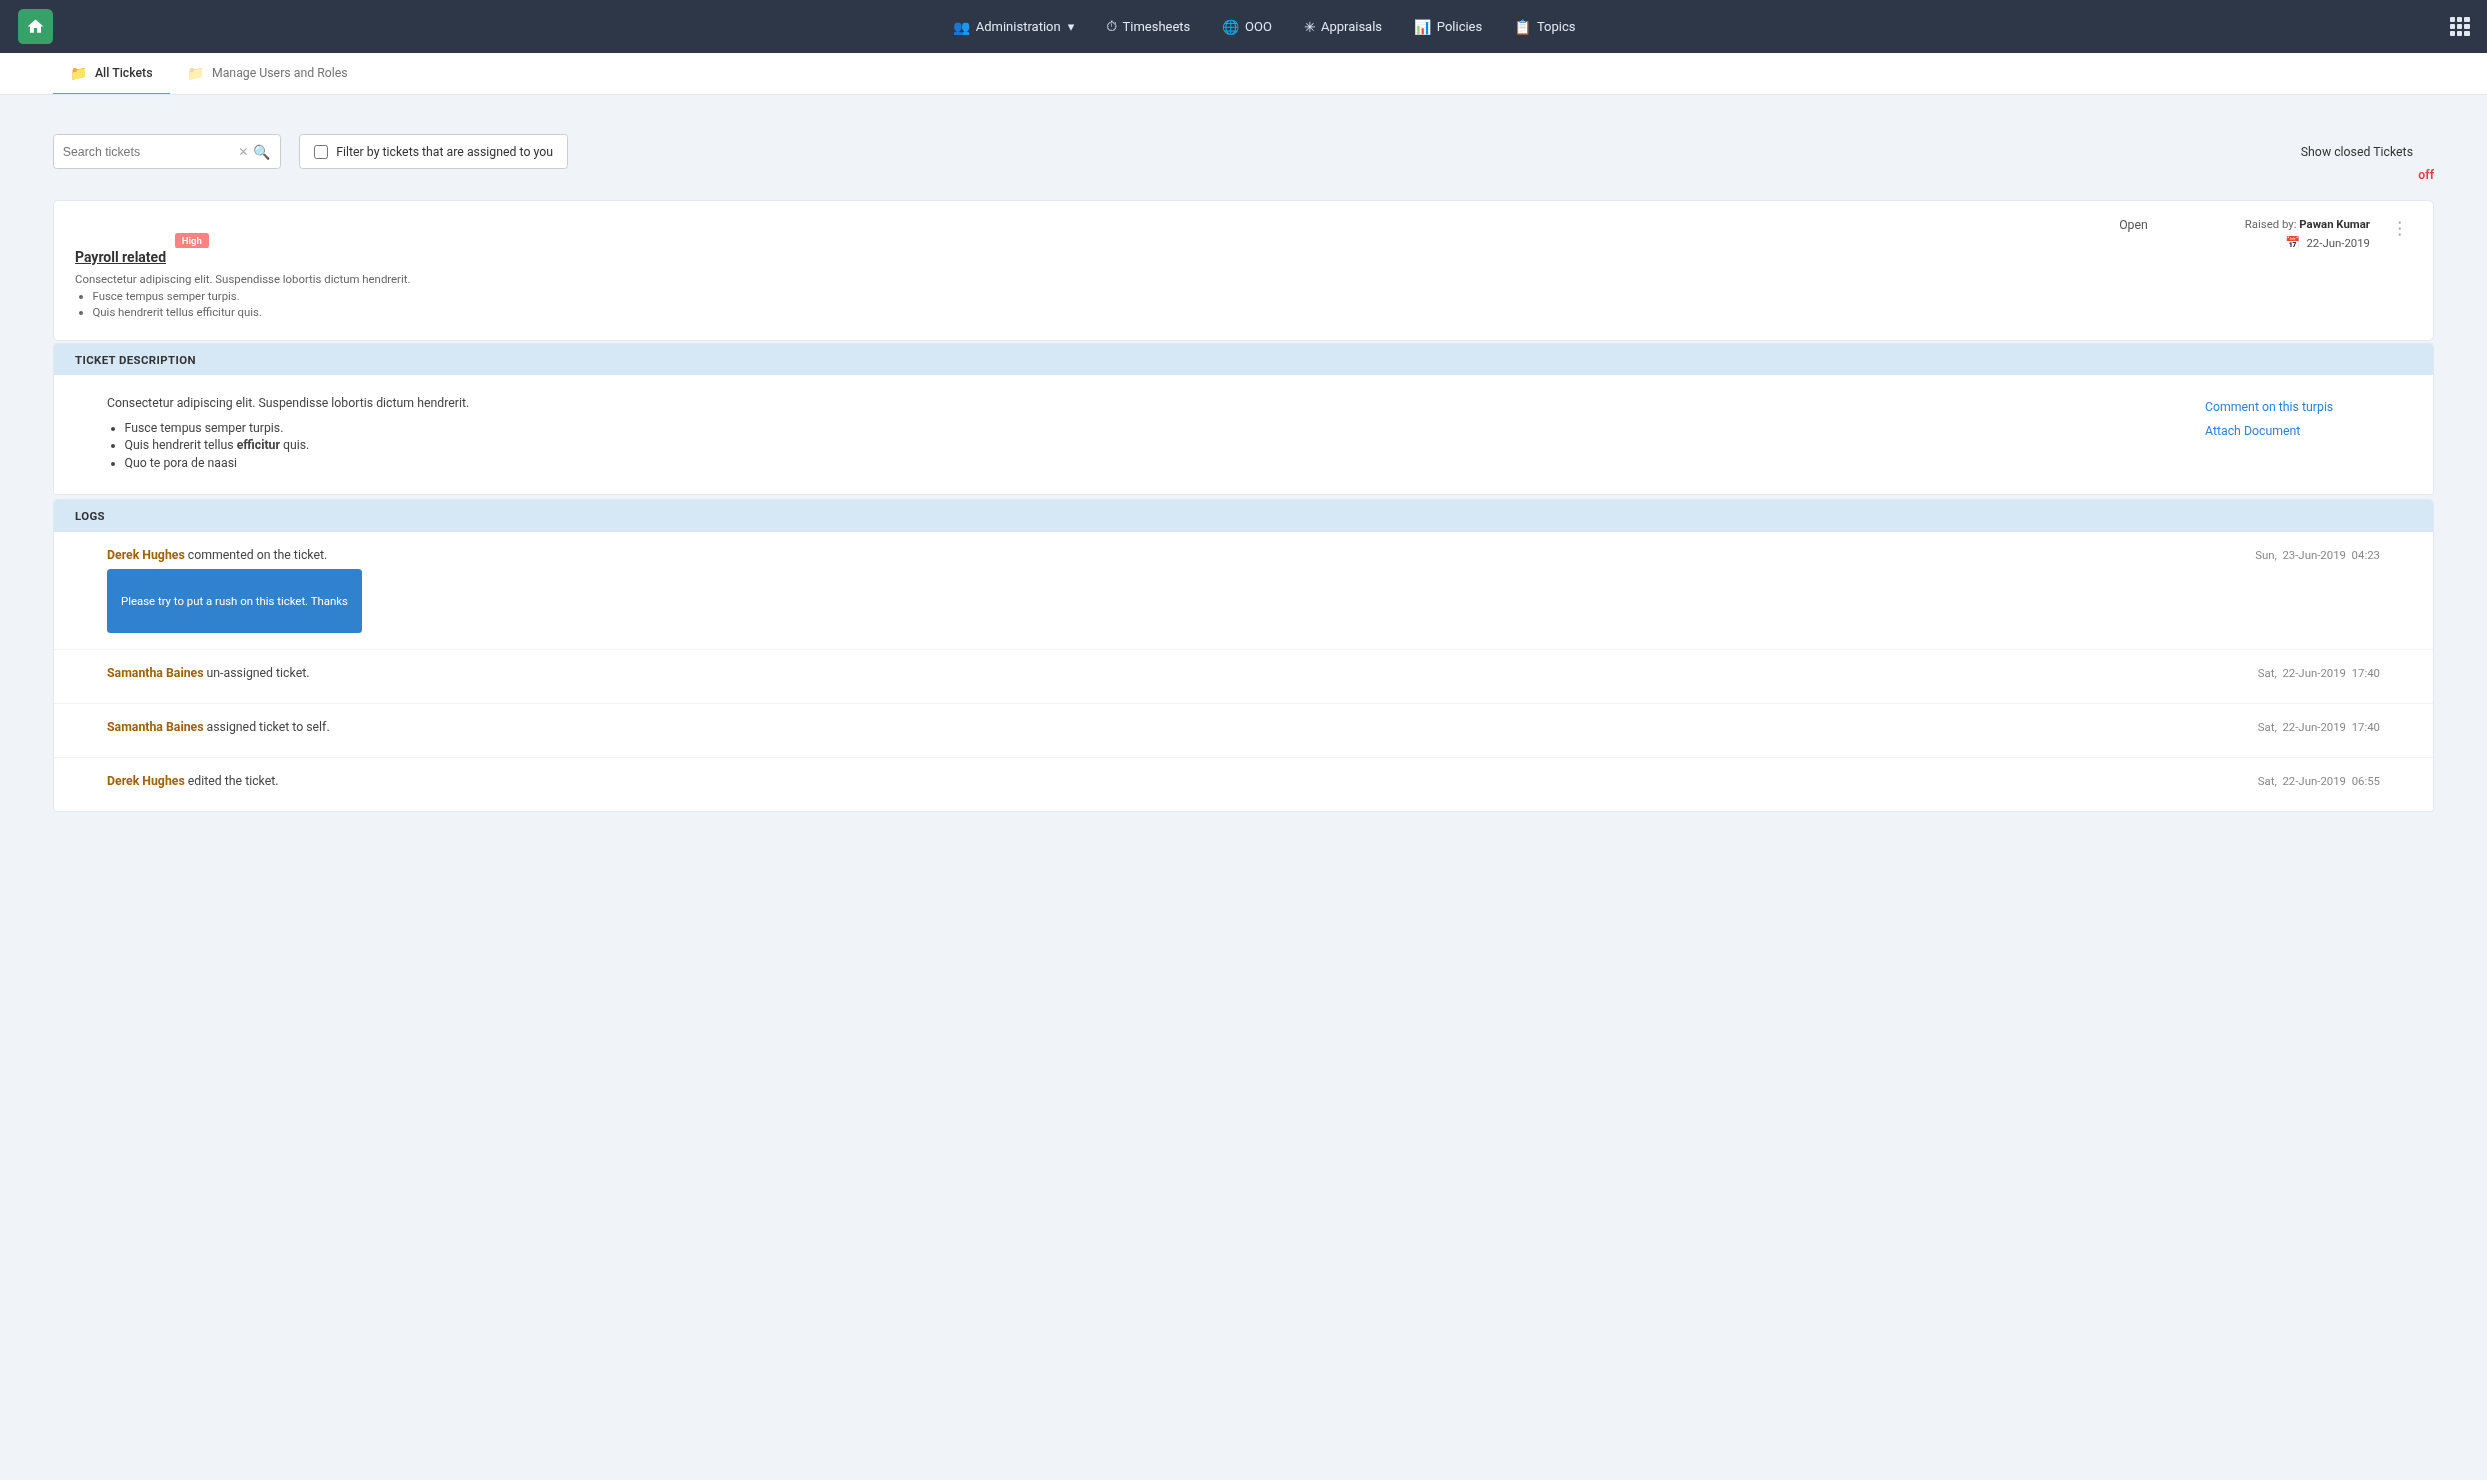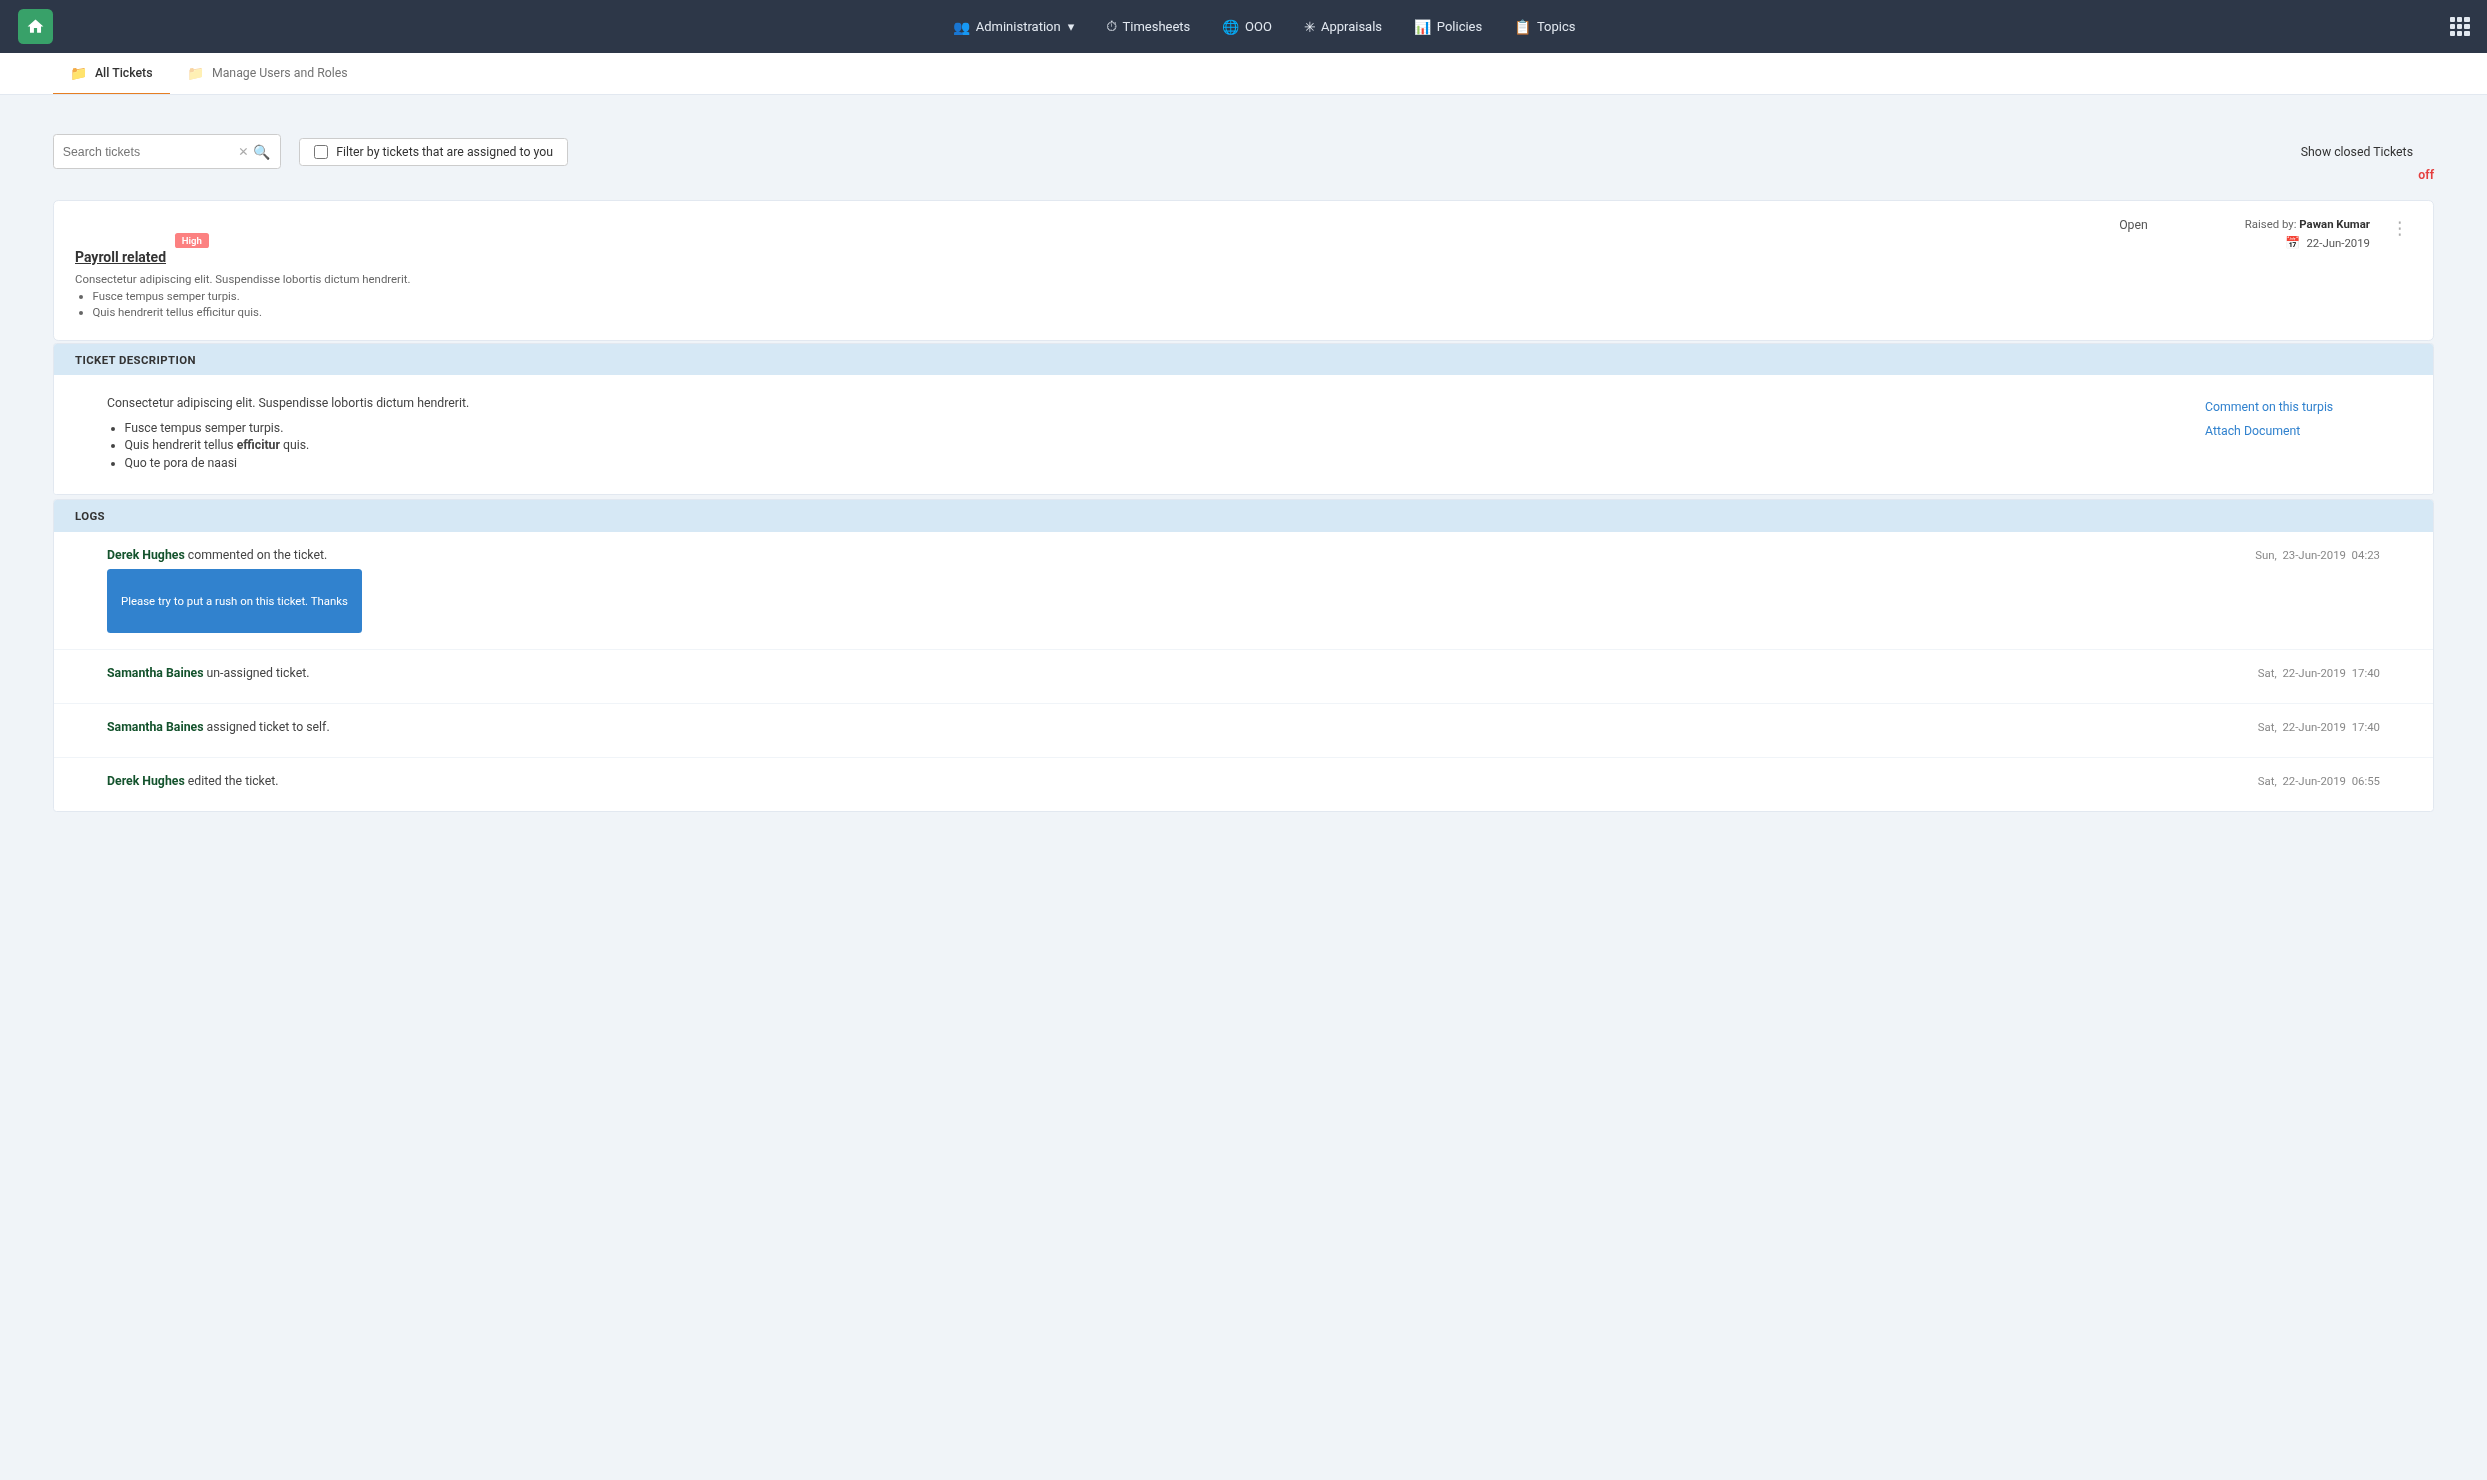--- a/index.html
+++ b/index.html
@@ -121,21 +121,21 @@
     .search-box .clear-icon { color: #aaa; font-size: 12.3px; margin-right: 5.3px; cursor: pointer; }
     .search-box .search-icon { color: #555; font-size: 14px; cursor: pointer; }
     .filter-assigned {
       display: flex;
       align-items: center;
       gap: 8.8px;
       border: 0.9px solid #ccc;
       border-radius: 3.5px;
       background: white;
       padding: 0 14px;
-      height: 28px;
+      height: 35px;
       cursor: pointer;
     }
     .filter-assigned input[type="checkbox"] {
       width: 14px;
       height: 14px;
       cursor: pointer;
     }
     .filter-assigned label { cursor: pointer; font-size: 12.3px; color: #333; white-space: nowrap; }
     .show-closed {
       margin-left: auto;
@@ -274,21 +274,21 @@
       border-bottom: 0.9px solid #f0f4f8;
     }
     .log-entry:last-child { border-bottom: none; }
     .log-header {
       display: flex;
       align-items: flex-start;
       justify-content: space-between;
       margin-bottom: 7px;
     }
     .log-author { font-size: 12.3px; color: #444; }
-    .log-author strong { color: #14532d; font-weight: 700; }
+    .log-author strong { color: #a16207; font-weight: 700; }
     .log-time { font-size: 11.4px; color: #888; }
     .log-comment {
       background: #3182ce;
       color: white;
       padding: 25px 14px;
       border-radius: 3.5px;
       font-size: 11.4px;
       display: inline-block;
       max-width: 560px;
     }

